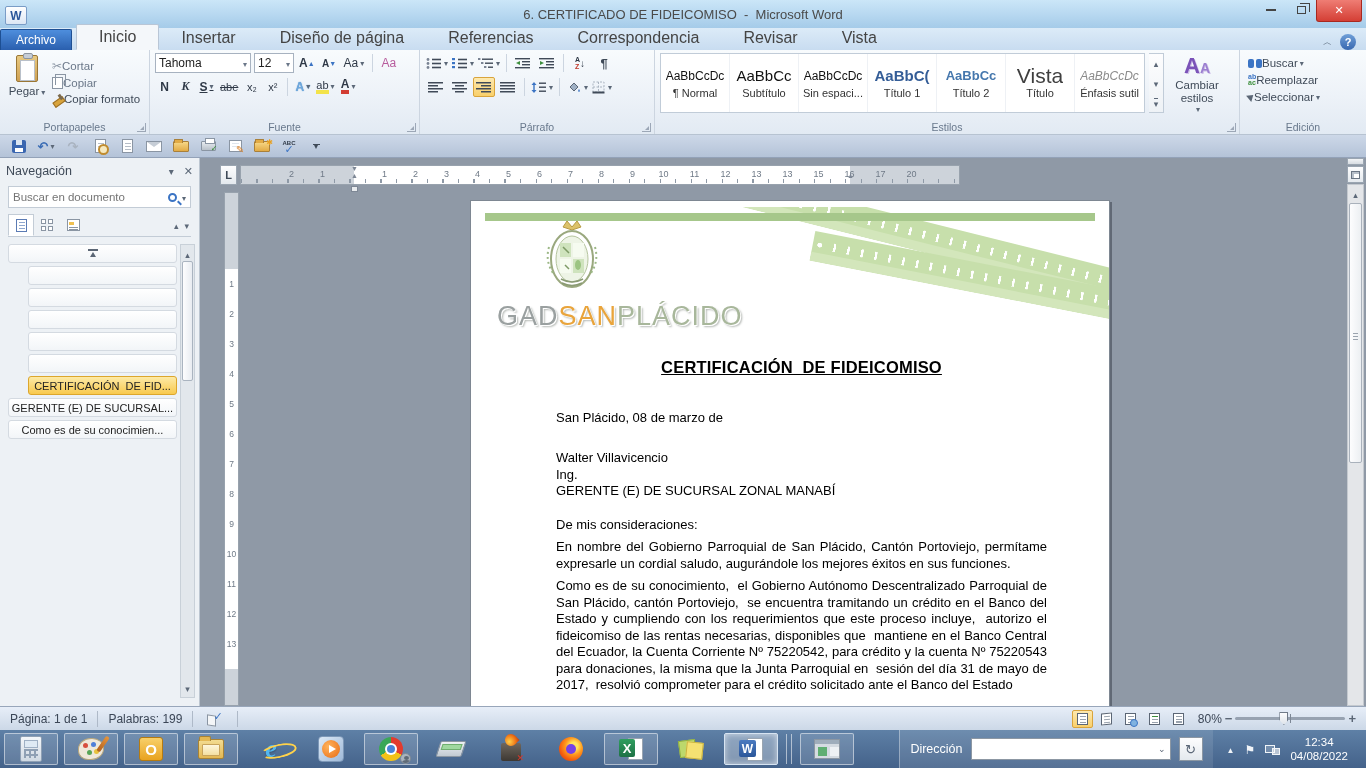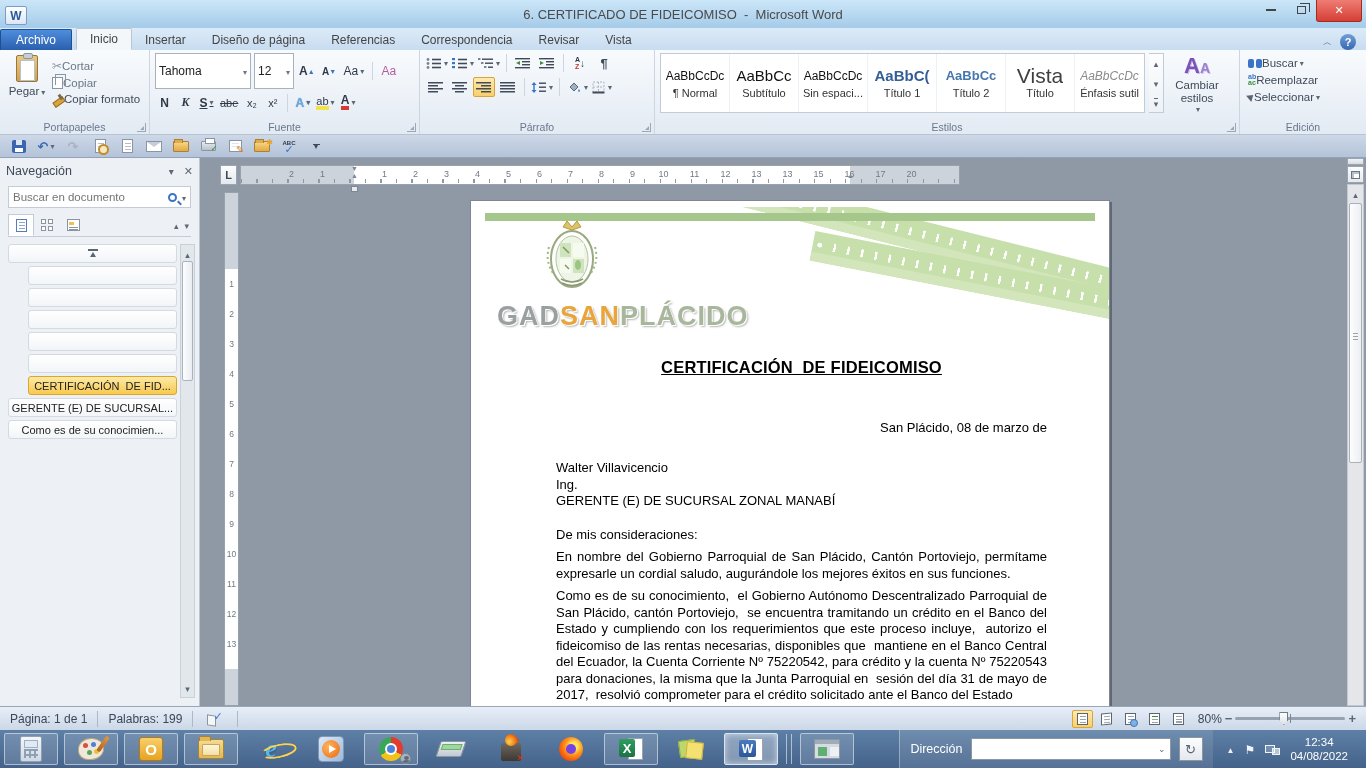--- a/index.html
+++ b/index.html
@@ -15,21 +15,21 @@
 .wbtn{width:30px;height:20px;display:flex;align-items:center;justify-content:center;color:#444;font-size:12px}
 .wbtn.close{width:46px;height:22px;background:linear-gradient(#ef7d74,#d43f35);border:1px solid #a8281f;border-top:none;color:#fff;border-radius:0 0 3px 3px;margin-right:4px}
 .restore-glyph{width:9px;height:8px;border:1px solid #444;position:relative;background:#fff0}
 .restore-glyph::before{content:"";position:absolute;left:2px;top:-4px;width:9px;height:8px;border:1px solid #444;border-bottom:none;border-left:none}
 .min-glyph{width:10px;height:0;border-top:2px solid #444}
 .x-glyph::before{content:"✕";font-size:11px}
 
 
 .tabrow{position:absolute;top:28px;left:0;right:0;height:22px;background:linear-gradient(#dcebf8,#c8dcf0);display:flex;align-items:flex-end}
 .filetab{background:linear-gradient(#4e8edd,#2a5fae);border:1px solid #1d4f93;border-bottom:none;color:#fff;font-size:12px;padding:3px 15px 3px;border-radius:2px 2px 0 0}
-.rtab{font-size:12px;color:#444;padding:3px 13px}
+.rtab{font-size:16px;color:#444;padding:3px 22px}
 .rtab.active{background:#f4f7fa;border:1px solid #b9c6d6;border-bottom:1px solid #f4f7fa;border-radius:2px 2px 0 0;margin-left:4px}
 .tabrow-right{margin-left:auto;display:flex;align-items:center;gap:8px;padding-right:10px}
 .chev-up{color:#5a6a7c;font-size:9px}.chev-up::before{content:"︿"}
 .helpbtn{width:16px;height:16px;border-radius:50%;background:linear-gradient(#6f9fd8,#3868b0);color:#fff;font-size:11px;font-weight:bold;display:flex;align-items:center;justify-content:center}
 .helpbtn::before{content:"?"}
 
 
 .ribbon{position:absolute;top:50px;left:0;right:0;height:85px;background:linear-gradient(#f8fbfd,#edf2f8 55%,#e2eaf3);border-bottom:1px solid #b7c3d1;display:flex}
 .rgroup{position:relative;border-right:1px solid #ccd5e0;padding:3px 5px 15px;display:flex;flex-direction:column}
 .glabel{position:absolute;left:0;right:0;bottom:1px;text-align:center;font-size:10.5px;color:#68788c}
@@ -45,21 +45,21 @@
 .clip::after{content:"";position:absolute;left:6px;top:-3px;width:8px;height:4px;background:#c6cdd6;border:1px solid #8d959f;border-radius:2px}
 .paste .cap{font-size:11.5px;color:#3f4a58;margin-top:3px}
 .scis{color:#8a95a3;font-size:12px}.scis::before{content:"✂"}
 .copyic{width:11px;height:12px;border:1px solid #8a95a3;background:#fff;position:relative}
 .copyic::before{content:"";position:absolute;left:2px;top:-4px;width:9px;height:10px;border:1px solid #8a95a3;border-bottom:none;background:#fff0}
 .brushic{width:12px;height:12px;position:relative}
 .brushic::before{content:"";position:absolute;left:1px;top:6px;width:10px;height:4px;background:#d9a43c;border:1px solid #9c712a;transform:rotate(-35deg)}
 .brushic::after{content:"";position:absolute;left:7px;top:1px;width:3px;height:6px;background:#7b6a4f;transform:rotate(-35deg)}
 
 .fontrow{display:flex;align-items:center;gap:3px;margin-bottom:4px}
-.combo{background:#fff;border:1px solid #a7b2c0;height:36px;display:flex;align-items:center;padding:0 3px;font-size:12px;color:#222}
+.combo{background:#fff;border:1px solid #a7b2c0;height:20px;display:flex;align-items:center;padding:0 3px;font-size:12px;color:#222}
 .combo .dd::after{color:#6b7789;margin-left:6px}
 .fbtn{min-width:19px;height:19px;display:flex;align-items:center;justify-content:center;font-size:12px;color:#2f3947;padding:0 2px}
 .fgrow{font-weight:bold}.fgrow sup{font-size:7px;color:#3b74c4}
 .fxrow{display:flex;align-items:center;gap:2px}
 .vsep{width:1px;height:18px;background:#ccd5e0;margin:0 3px}
 .b-bold{font-weight:900}
 .b-ital{font-style:italic;font-family:"Liberation Serif",serif;font-weight:bold}
 .b-und{text-decoration:underline;font-weight:bold}
 .b-strike{text-decoration:line-through;font-size:11px}
 .fx-blue{color:#6fa8dc;font-weight:bold;text-shadow:0 0 1px #3d85c8}
@@ -197,25 +197,25 @@
 
 
 .page{position:absolute;left:270px;top:42px;width:640px;height:900px;background:#fff;border:1px solid #7e8792;box-shadow:2px 2px 0 rgba(60,66,76,.55);overflow:hidden}
 .greenbar{position:absolute;left:14px;right:14px;top:12px;height:8px;background:#a6c78b}
 .decor{position:absolute;right:0;top:6px;width:430px;height:150px;overflow:hidden}
 .band{position:absolute;height:30px;background:#c7dfab;box-shadow:inset 0 -9px 0 #d3e6bb}
 .band .stars{position:absolute;left:0;right:0;top:9px;height:8px;background:repeating-radial-gradient(circle at 7px 4px,#ffffff 0 2.2px,transparent 2.6px 14px)}
 .b1{width:420px;left:40px;top:16px;transform:rotate(14deg)}
 .b2{width:380px;left:130px;top:60px;transform:rotate(11deg)}
 .crest{position:absolute;left:72px;top:18px}
-.logo-line{position:absolute;left:26px;top:100px;font-size:27px;font-weight:bold;letter-spacing:1px;text-shadow:1px 1px 0 #fff,2px 2px 2px rgba(90,100,90,.45)}
+.logo-line{position:absolute;left:26px;top:100px;font-size:27px;font-weight:normal;letter-spacing:1px;text-shadow:1px 1px 0 #fff,2px 2px 2px rgba(90,100,90,.45)}
 .lg-gad{color:#9aa0a0}.lg-san{color:#e9a43b}.lg-pla{color:#a8b79b}
 .page-text{position:relative;padding:158px 62px 0 85px;font-size:13px;line-height:16.5px;color:#000}
 .doc-title{text-align:center;font-size:16.5px;font-weight:bold;text-decoration:underline;white-space:pre;letter-spacing:.2px}
-.date-line{text-align:right;margin-top:44px;white-space:pre}
+.date-line{text-align:left;margin-top:34px;white-space:pre}
 .recipient{margin-top:24px}
 .recipient div{white-space:pre}
 .salut{margin-top:17px}
 .bodyp{margin-top:6px;text-align:justify;white-space:pre-wrap}
 
 
 .statusbar{position:absolute;top:706px;left:0;right:0;height:24px;background:linear-gradient(#e7eef8,#ccd8e7);border-top:1px solid #98a6ba;display:flex;align-items:center;font-size:12px;color:#3b4656}
 .sseg{padding:0 10px;height:16px;display:flex;align-items:center;border-right:1px solid #aeb9c8}
 .proof{width:16px;height:12px;position:relative;margin:0 4px}
 .proof::before{content:"";position:absolute;left:0;top:2px;width:7px;height:9px;background:#f4f6f8;border:1px solid #8a95a3;transform:skewY(8deg)}

